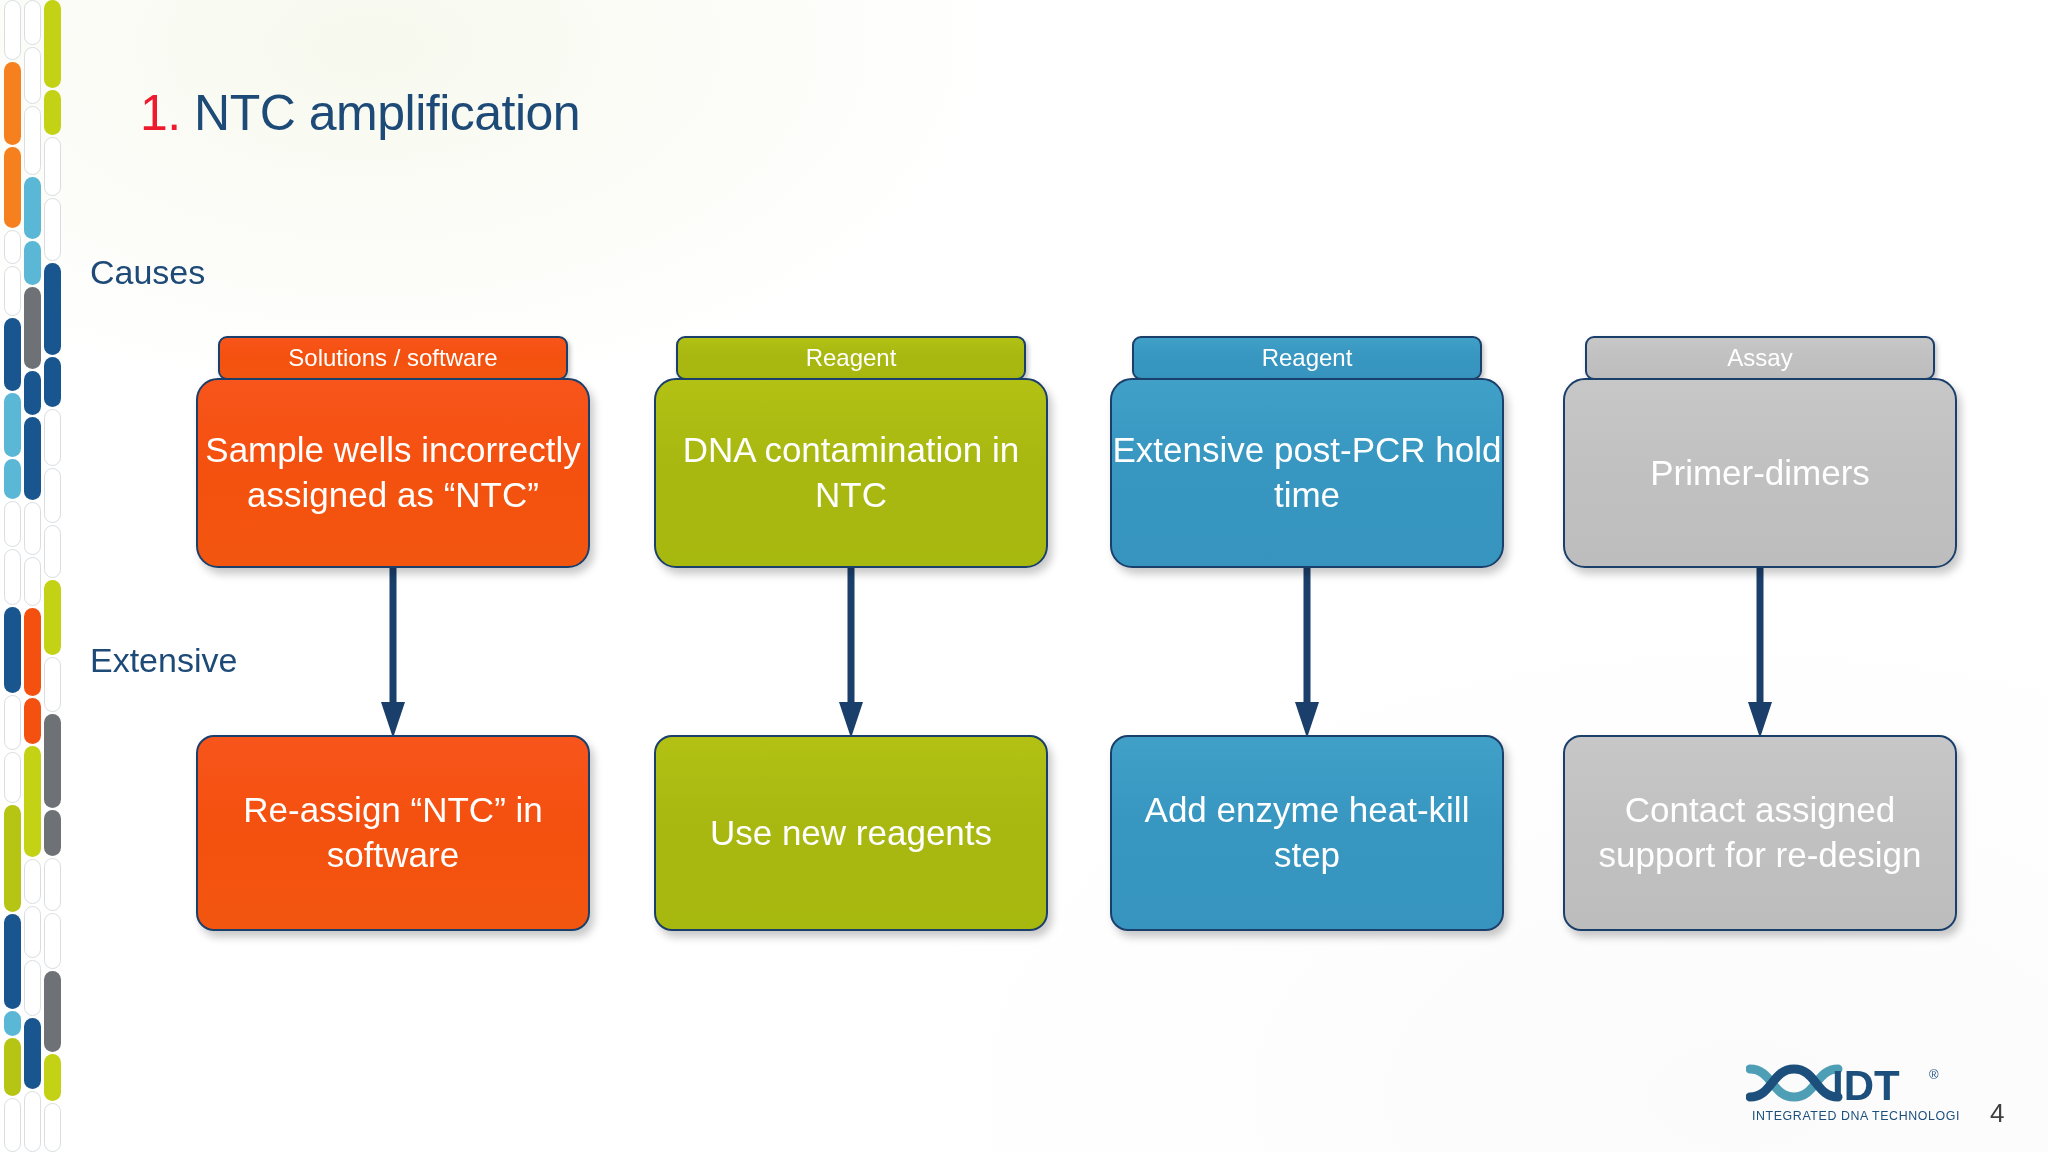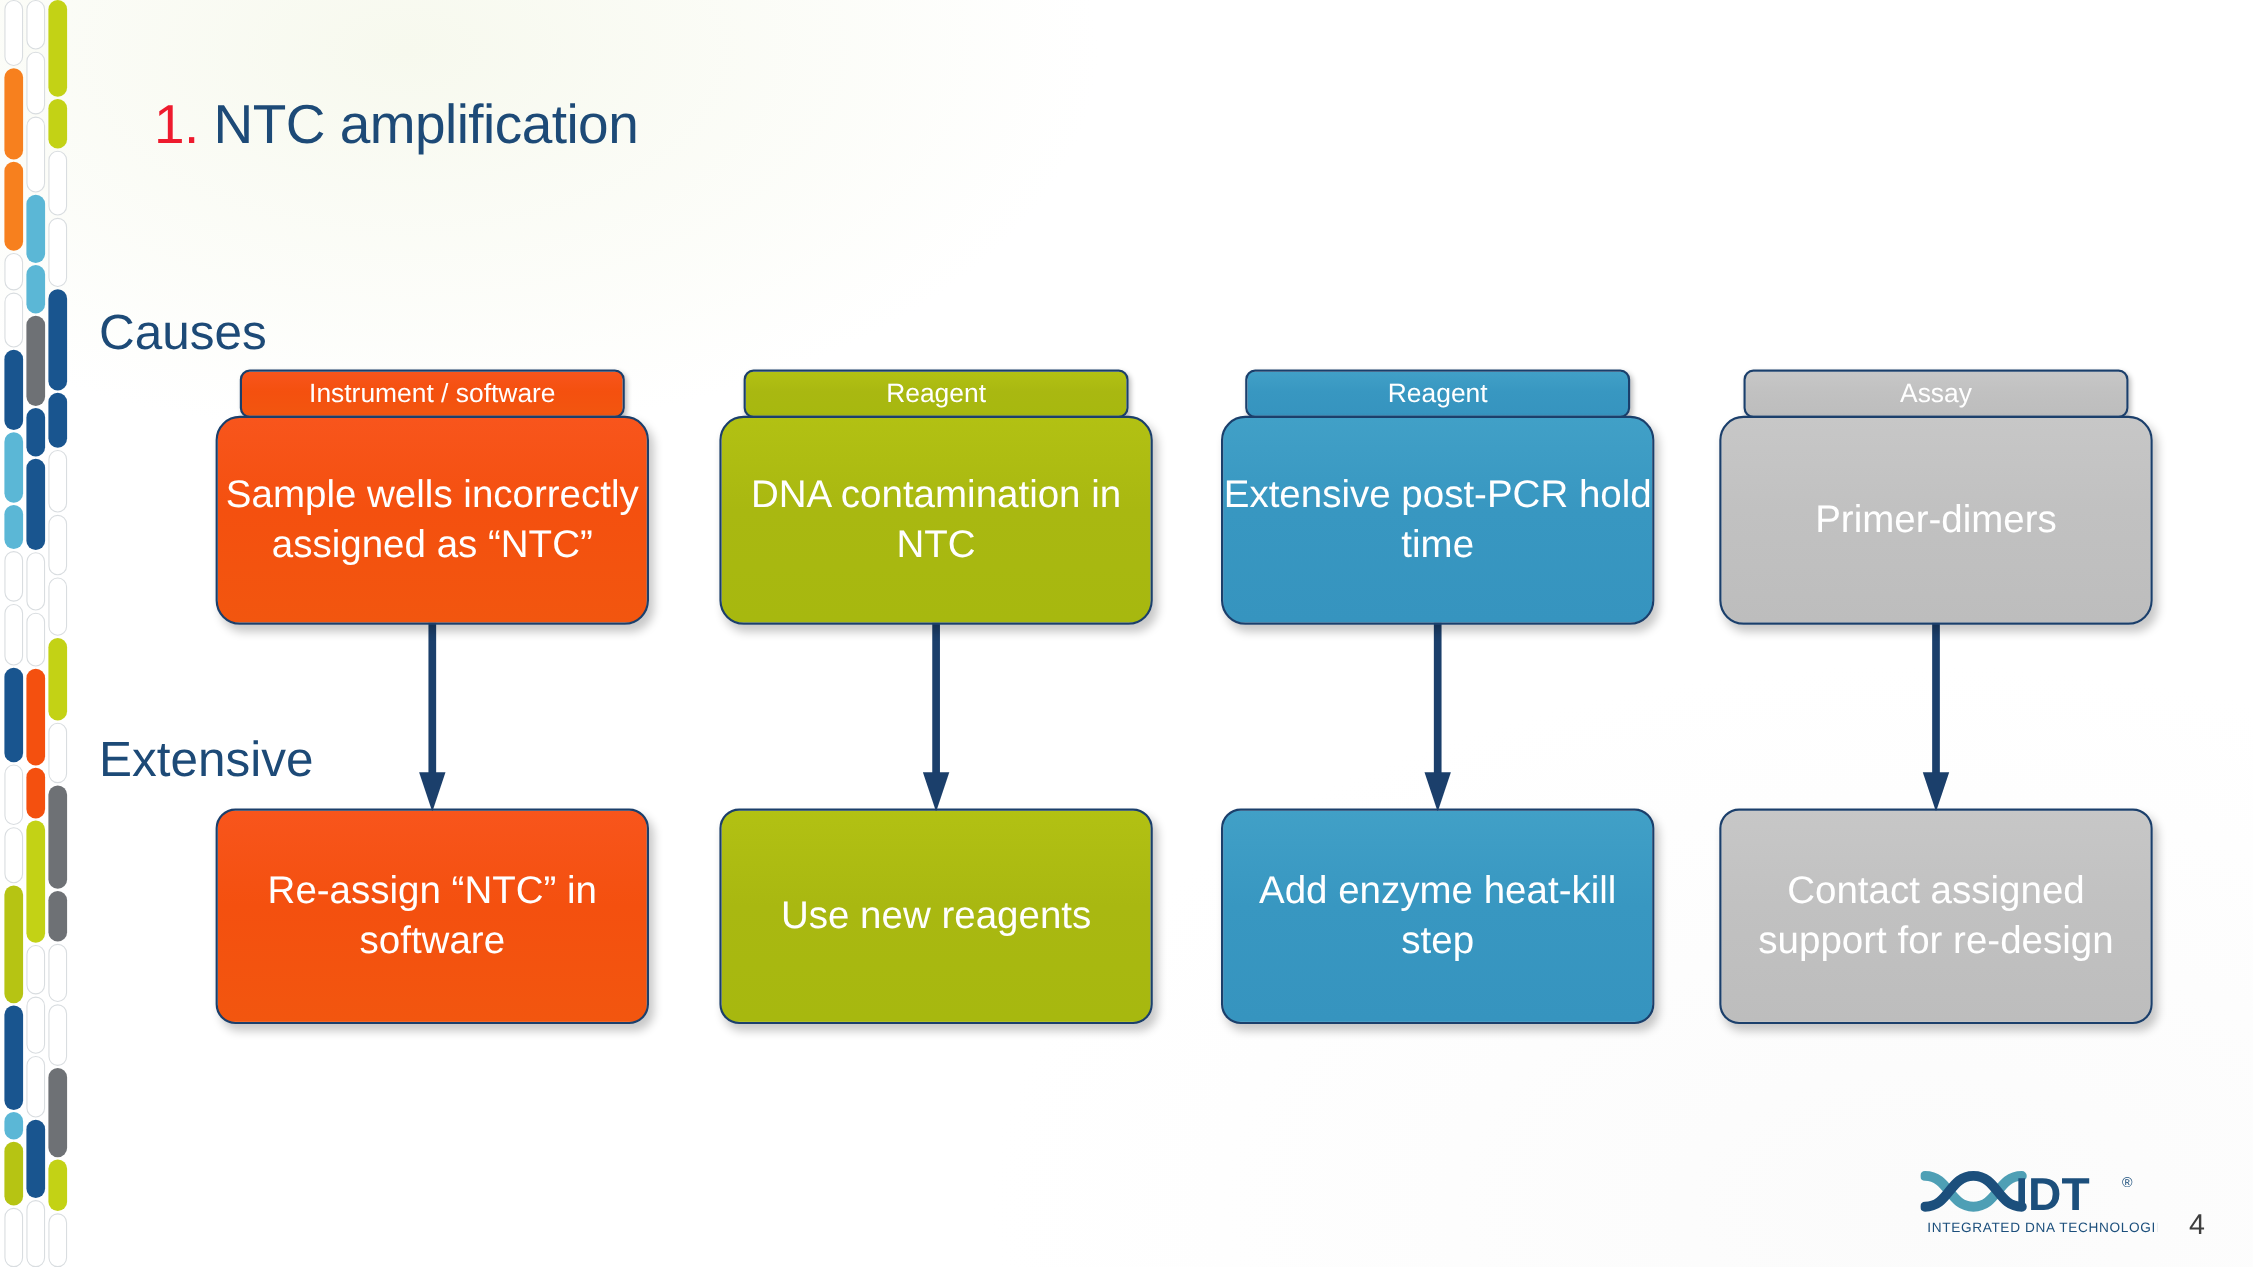--- a/index.html
+++ b/index.html
@@ -32,21 +32,21 @@
   
   .title{
     position:absolute;left:140px;top:88px;
     font-size:50px;line-height:1;color:#1d4a77;white-space:nowrap;
     letter-spacing:-0.5px;
   }
   .title .num{color:#ee1b2e;}
 
   .section-label{
     position:absolute;
-    font-size:45px;color:#1d4a77;line-height:1;white-space:nowrap;margin-top:24px;
+    font-size:34px;color:#1d4a77;line-height:1;white-space:nowrap;
   }
   #causes-label{left:90px;top:255px;}
   #solutions-label{left:90px;top:643px;}
 
   
   .col{position:absolute;top:0;width:394px;}
   .col-0{left:196px;}
   .col-1{left:654px;}
   .col-2{left:1110px;}
   .col-3{left:1563px;}
@@ -182,21 +182,21 @@
 <svg class="arrow arrow-2" viewBox="0 0 26 175">
   <line x1="13" y1="0" x2="13" y2="146" stroke="#1b3f6b" stroke-width="7"></line>
   <polygon points="13,172 1,136 25,136" fill="#1b3f6b"></polygon>
 </svg>
 <svg class="arrow arrow-3" viewBox="0 0 26 175">
   <line x1="13" y1="0" x2="13" y2="146" stroke="#1b3f6b" stroke-width="7"></line>
   <polygon points="13,172 1,136 25,136" fill="#1b3f6b"></polygon>
 </svg>
 
 <div class="col col-0">
-  <div class="chip fill-orange">Instrument / software</div>
+  <div class="chip fill-orange">Solutions / software</div>
   <div class="box cause-box fill-orange">Sample wells incorrectly assigned as “NTC”</div>
   <div class="box solution-box fill-orange">Re-assign “NTC” in software</div>
 </div>
 
 <div class="col col-1">
   <div class="chip fill-olive">Reagent</div>
   <div class="box cause-box fill-olive">DNA contamination in NTC</div>
   <div class="box solution-box fill-olive">Use new reagents</div>
 </div>
 

